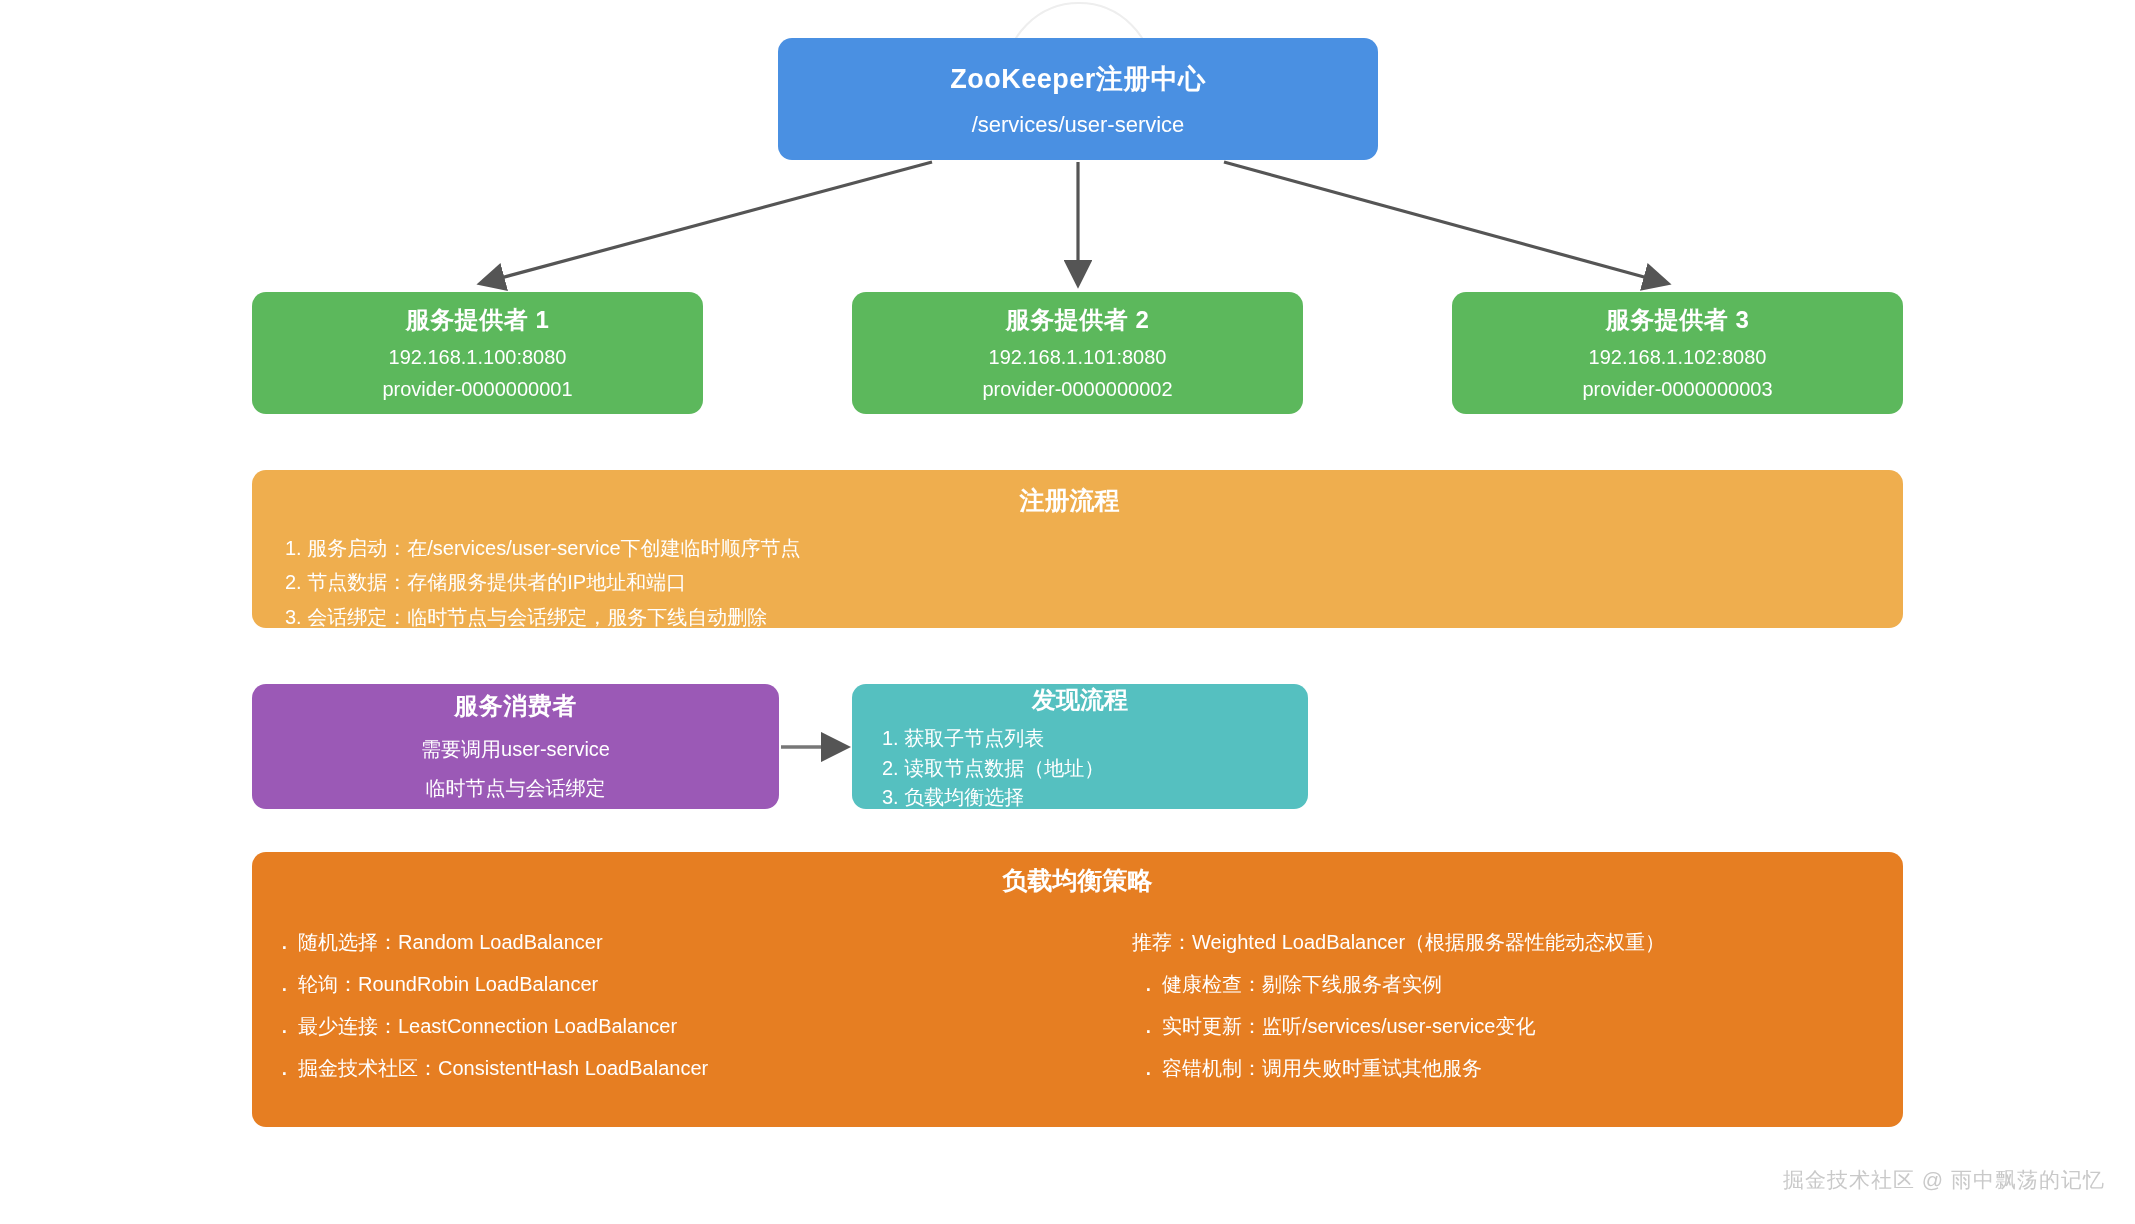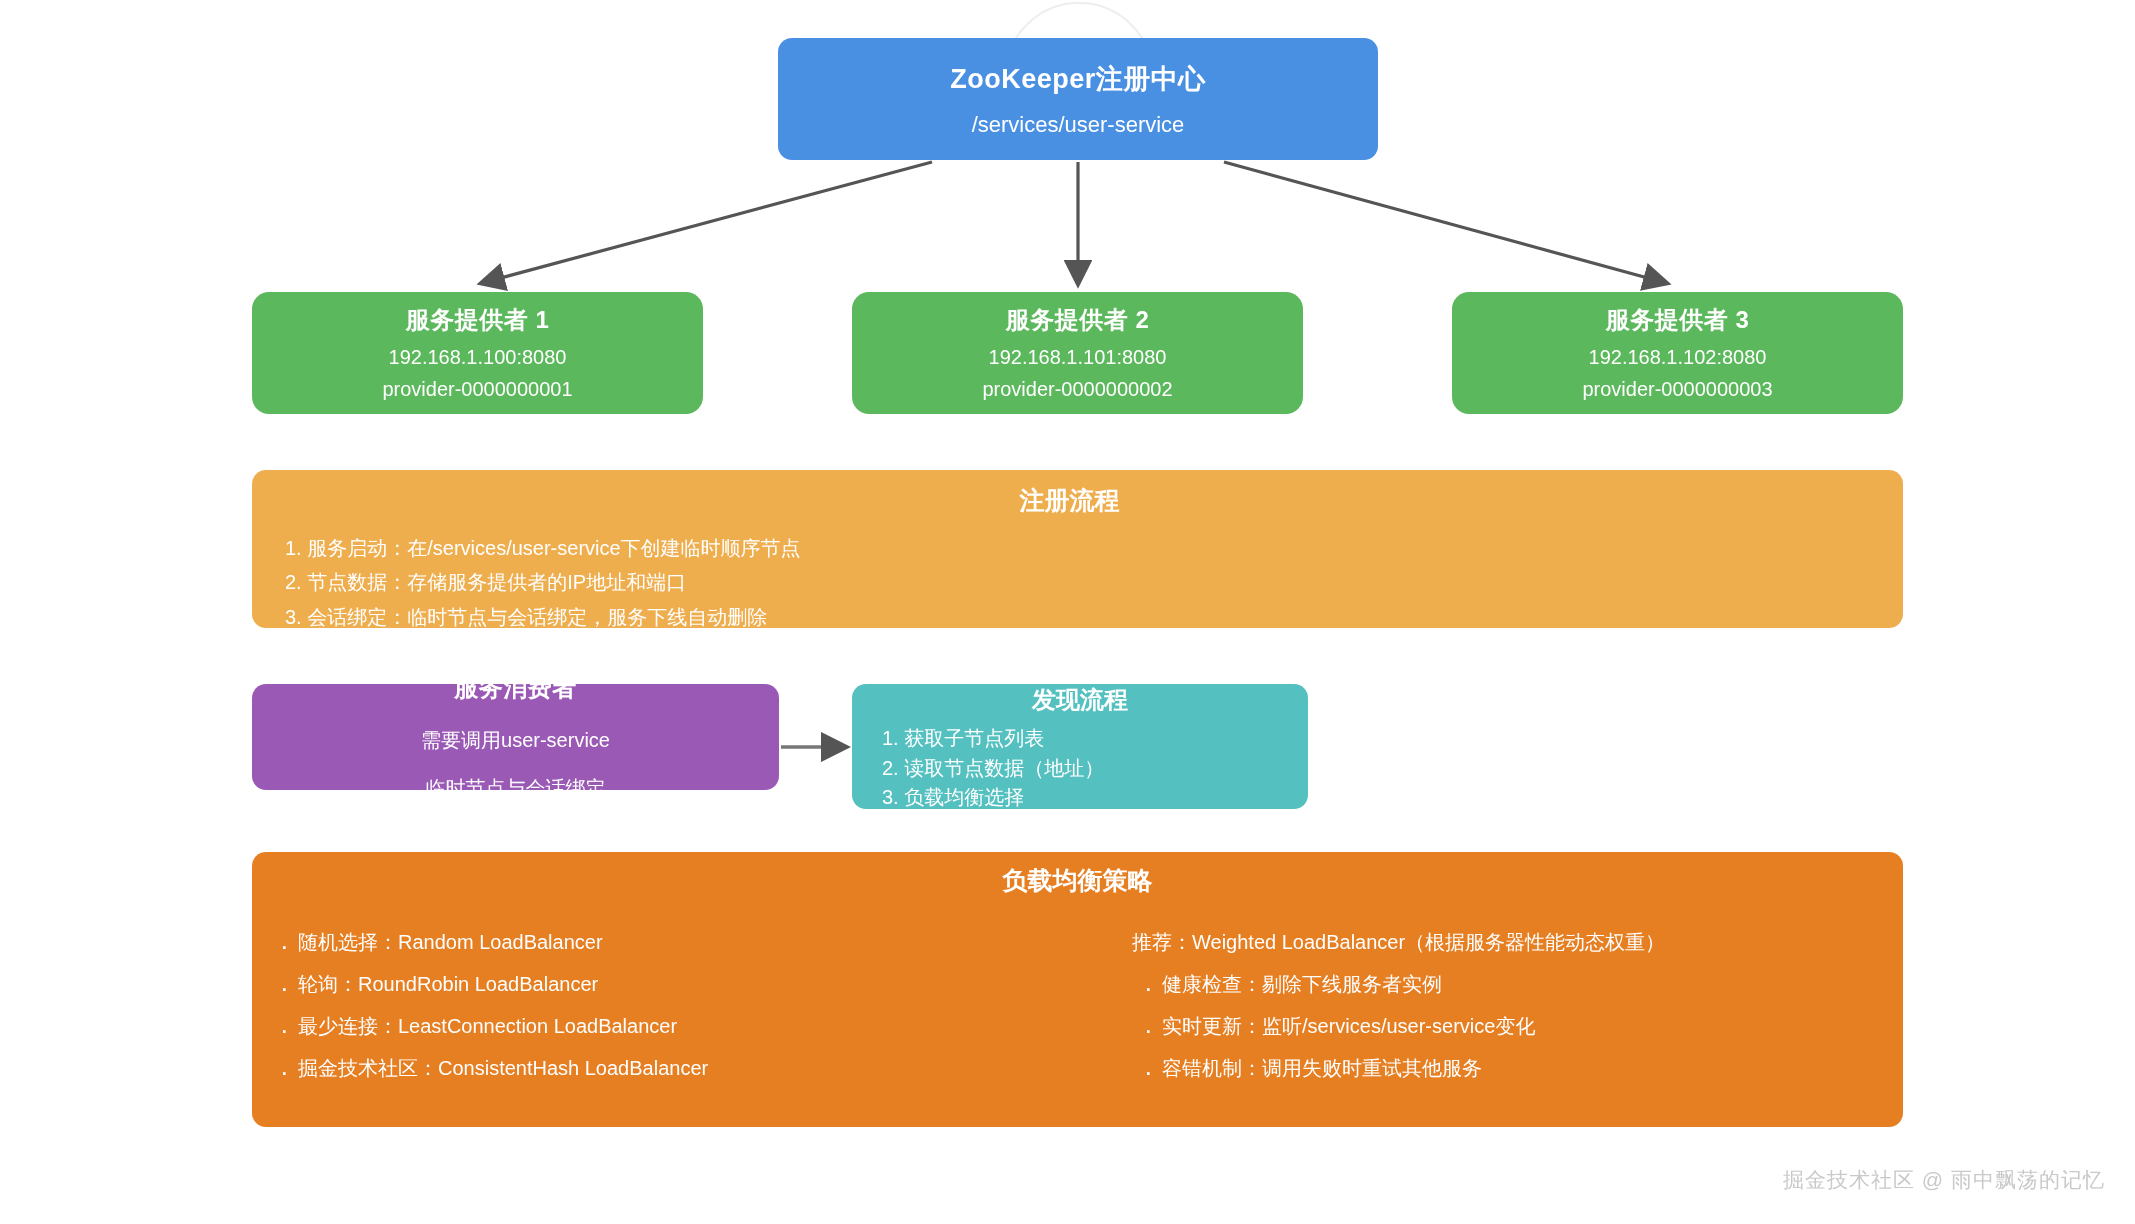--- a/index.html
+++ b/index.html
@@ -62,21 +62,20 @@
     border-radius: 50%;
     background: transparent;
   }
 
   
   .provider {
     top: 292px;
     width: 451px; height: 122px;
     background: #5cb85c;
     gap: 5px;
-    border-radius: 17px;
   }
   #prov-0 { left: 252px; }
   #prov-1 { left: 852px; }
   #prov-2 { left: 1452px; }
   .provider .node-title { font-size: 24px; margin-bottom: 3px; }
   .provider .node-sub { font-size: 20px; line-height: 1.35; }
 
   
   #register {
     left: 252px; top: 470px;
@@ -94,23 +93,23 @@
   }
   #register .lines li {
     font-size: 20px;
     line-height: 1.72;
     white-space: nowrap;
   }
 
   
   #consumer {
     left: 252px; top: 684px;
-    width: 527px; height: 106px;
+    width: 527px; height: 125px;
     background: #9b59b6;
-    gap: 20px;
+    gap: 11px;
   }
   #consumer .node-title { font-size: 24px; margin-bottom: 3px; }
   #consumer .node-sub { font-size: 20px; line-height: 1.38; }
 
   
   #discovery {
     left: 852px; top: 684px;
     width: 456px; height: 125px;
     background: #55c0c0;
     padding-top: 0;

